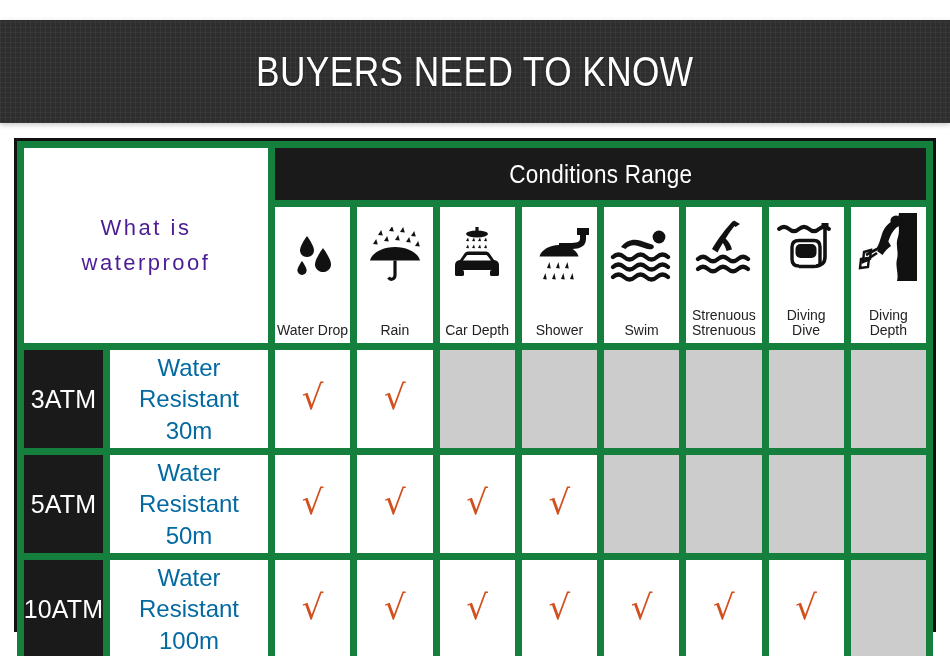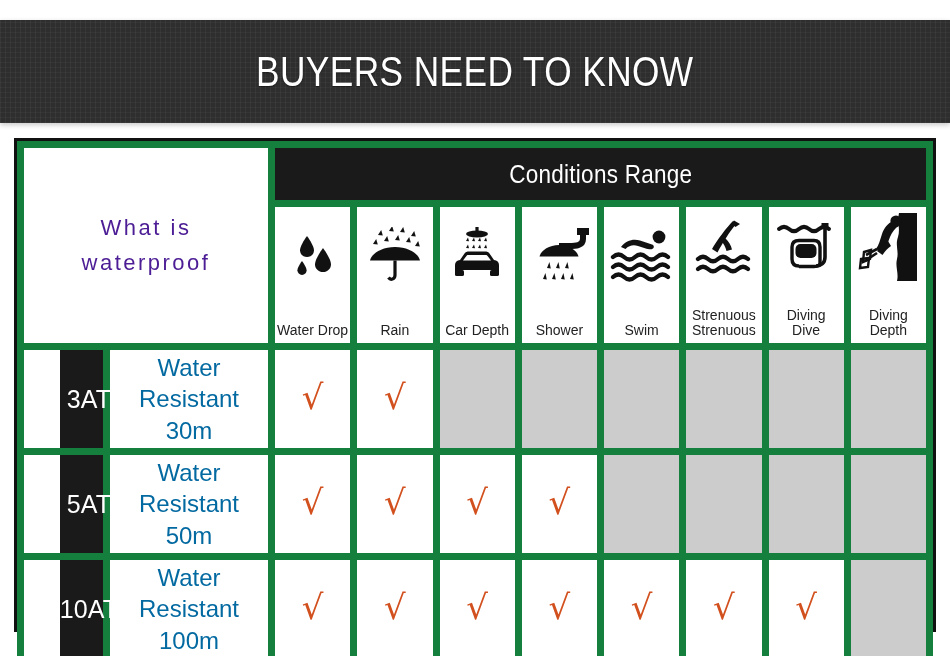--- a/index.html
+++ b/index.html
@@ -125,21 +125,20 @@
     width: 100%;
     height: 100%;
     background: #1a1a1a;
     color: #ffffff;
     display: flex;
     align-items: center;
     justify-content: center;
     font-size: 25px;
     letter-spacing: 0.2px;
     box-sizing: border-box;
-    margin-left: 36px;
   }
   td.desc-cell {
     width: 165px;
     font-size: 24px;
     color: #0369a1;
     line-height: 1.3;
     padding: 0 4px;
   }
   td.mark-cell { position: relative; }
   td.mark-cell.off { background: #cccccc !important; }

